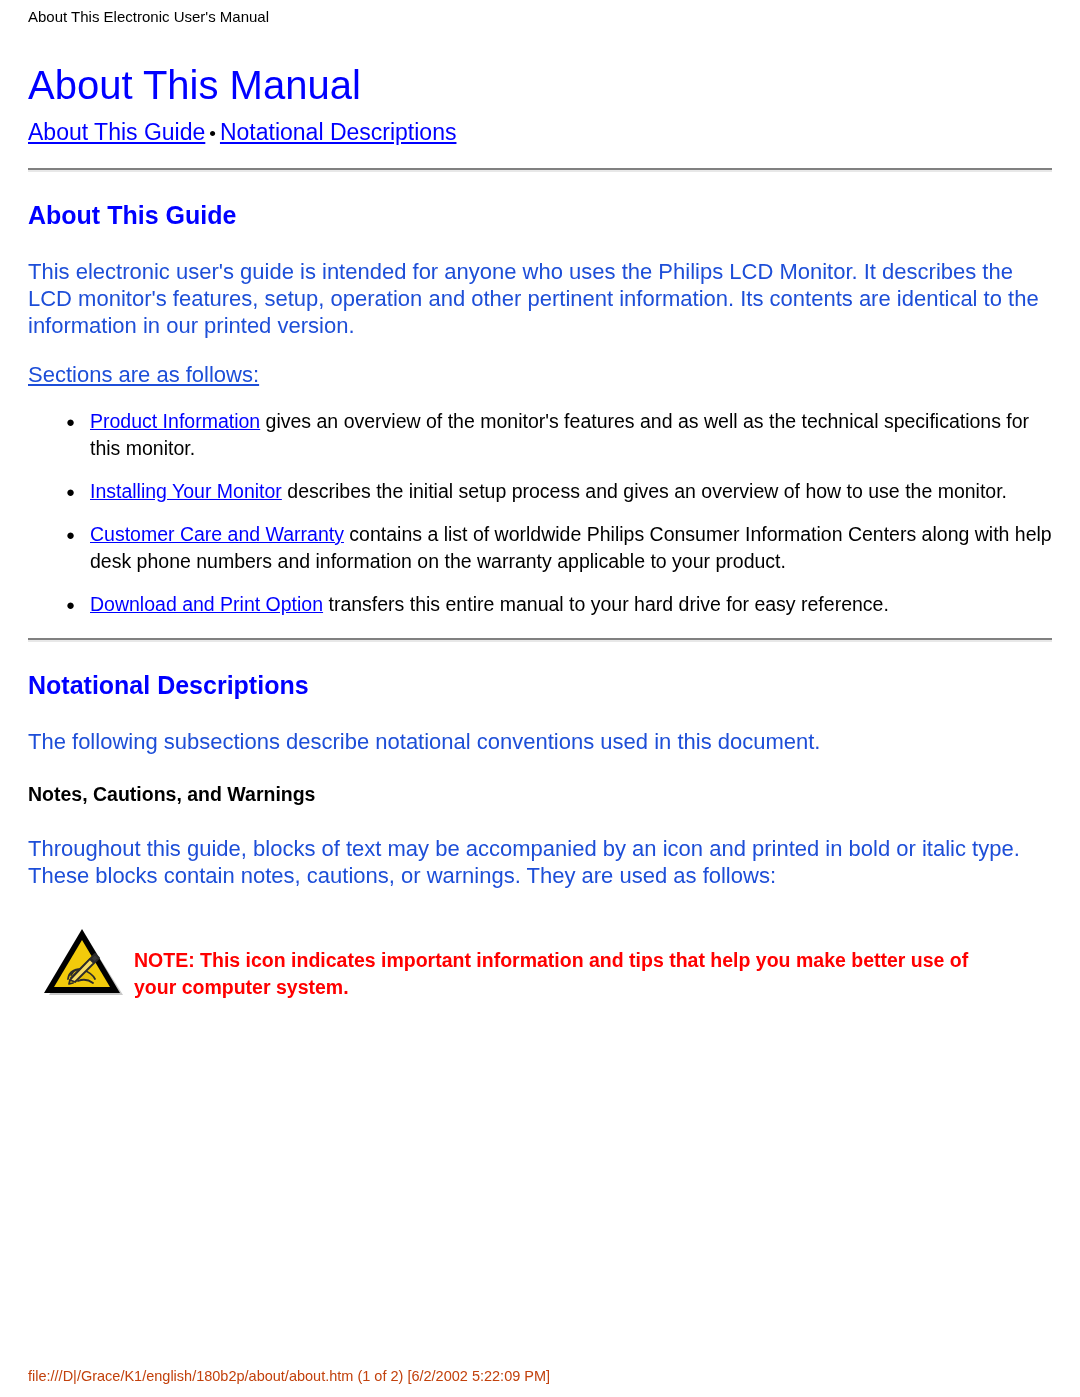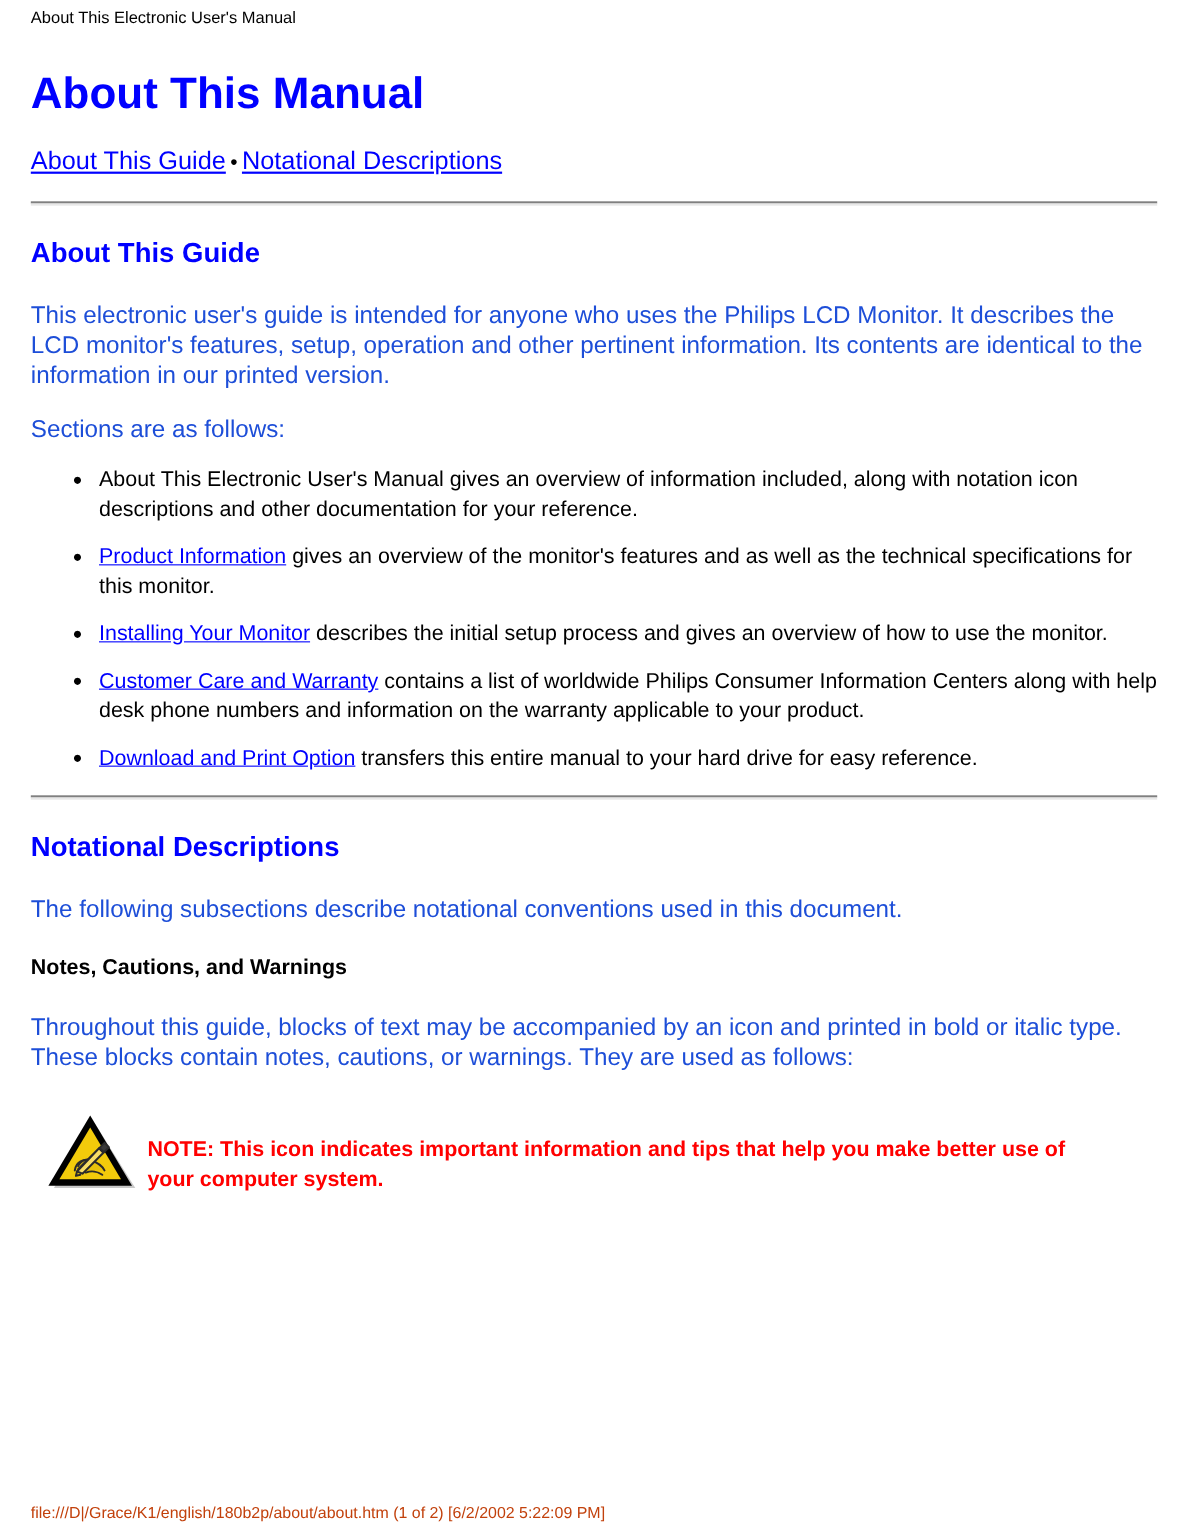--- a/index.html
+++ b/index.html
@@ -39,28 +39,28 @@
   .content {
     position: absolute;
     top: 62px;
     left: 28px;
     width: 1024px;
   }
 
   h1.doc-title {
     font-size: 40px;
     line-height: 46px;
-    font-weight: bold;
+    font-weight: normal;
     color: #0000ff;
     margin: 0 0 0 0;
     letter-spacing: 0px;
   }
 
   .navline {
-    margin-top: 24px;
+    margin-top: 10px;
     font-size: 23px;
     line-height: 28px;
     color: #000000;
   }
   .navline a {
     color: #0000ff;
     text-decoration: underline;
   }
   .navline .sep {
     color: #000000;
@@ -87,20 +87,21 @@
 
   p.body-text {
     font-size: 22px;
     line-height: 27px;
     color: #1d4ed8;
     margin: 28px 0 0 0;
   }
 
   p.body-text.tight {
     margin-top: 22px;
+    text-decoration: underline;
   }
 
   ul.section-list {
     list-style: none;
     margin: 20px 0 0 0;
     padding: 0;
   }
   ul.section-list li {
     position: relative;
     padding-left: 62px;
@@ -196,21 +197,20 @@
 
     <hr class="rule">
 
     <h2 class="section-head" id="about-this-guide">About This Guide</h2>
 
     <p class="body-text">This electronic user's guide is intended for anyone who uses the Philips LCD Monitor. It describes the LCD monitor's features, setup, operation and other pertinent information. Its contents are identical to the information in our printed version.</p>
 
     <p class="body-text tight">Sections are as follows:</p>
 
     <ul class="section-list">
-      <li><span>About This Electronic User's Manual gives an overview of information included, along with notation icon descriptions and other documentation for your reference.</span></li>
       <li><a href="#">Product Information</a><span> gives an overview of the monitor's features and as well as the technical specifications for this monitor.</span></li>
       <li><a href="#">Installing Your Monitor</a><span> describes the initial setup process and gives an overview of how to use the monitor.</span></li>
       <li><a href="#">Customer Care and Warranty</a><span> contains a list of worldwide Philips Consumer Information Centers along with help desk phone numbers and information on the warranty applicable to your product.</span></li>
       <li><a href="#">Download and Print Option</a><span> transfers this entire manual to your hard drive for easy reference.</span></li>
     </ul>
 
 
     <hr class="rule rule-spacer-top">
 
     <h2 class="section-head" id="notational-descriptions">Notational Descriptions</h2>

